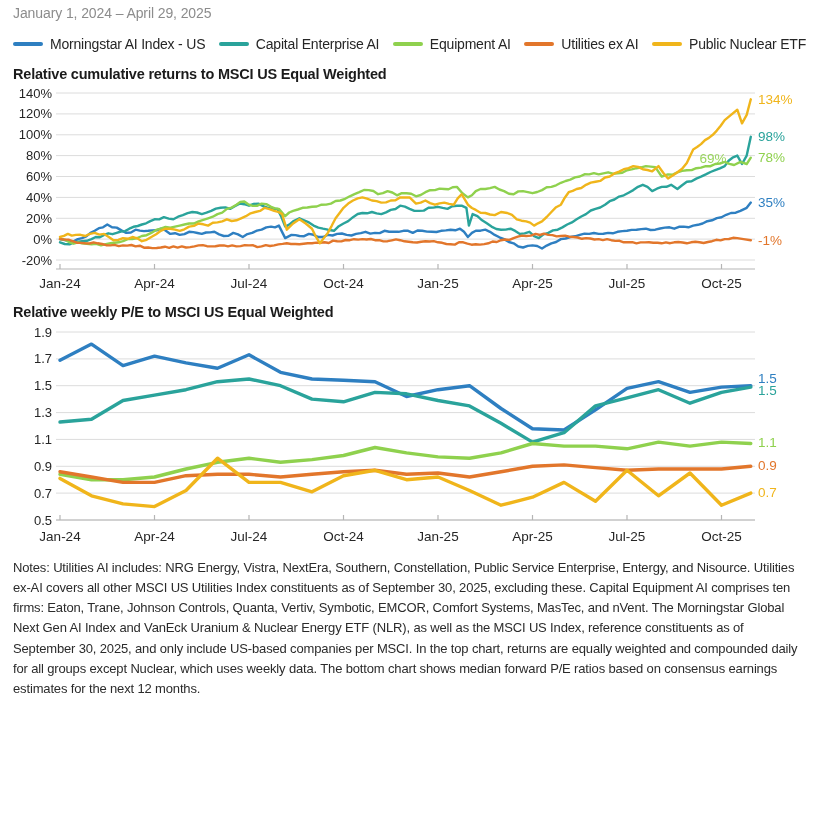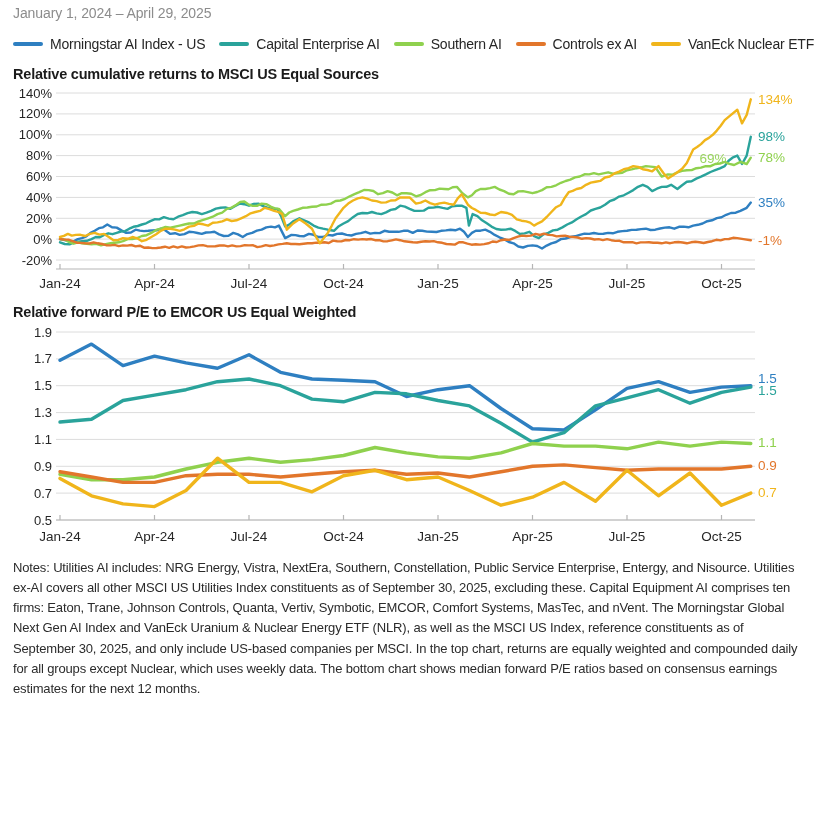--- a/index.html
+++ b/index.html
@@ -9,21 +9,21 @@
   }
   .pad{padding-left:13px;padding-right:10px;}
   .title{
     padding-top:9px;font-size:19px;font-weight:700;line-height:1.34;
     color:#1b1b1b;letter-spacing:-0.2px;max-width:760px;
   }
   .figure-label{margin-right:15px;}
   .subtitle{margin-top:5px;font-size:14px;color:#8c8c8c;letter-spacing:-0.1px;}
   .legend{
     display:flex;justify-content:space-between;align-items:center;
-    margin-top:15px;padding-left:13px;padding-right:0;
+    margin-top:15px;padding-left:13px;padding-right:8px;
   }
   .legend-item{display:flex;align-items:center;gap:7px;font-size:14px;color:#262626;letter-spacing:-0.2px;white-space:nowrap;}
   .swatch{width:30px;height:4.5px;border-radius:2.5px;flex:0 0 auto;}
   .chart-title{font-size:14.5px;font-weight:700;color:#1b1b1b;letter-spacing:-0.2px;}
   .ct1{margin-top:14px;}
   .ct2{margin-top:8px;}
   svg{display:block;}
   svg text{font-family:"Liberation Sans",sans-serif;}
   .footer{margin-top:10px;}
   .footer p{margin:0 0 5px 0;font-size:13px;line-height:1.55;color:#2b2b2b;letter-spacing:-0.15px;}
@@ -40,33 +40,33 @@
     <div class="legend-item">
       <span class="swatch" style="background: rgb(46, 127, 193);"></span>
       <span>Morningstar AI Index - US</span>
     </div>
     <div class="legend-item">
       <span class="swatch" style="background: rgb(42, 163, 155);"></span>
       <span>Capital Enterprise AI</span>
     </div>
     <div class="legend-item">
       <span class="swatch" style="background: rgb(143, 209, 78);"></span>
-      <span>Southern AI</span>
+      <span>Equipment AI</span>
     </div>
     <div class="legend-item">
       <span class="swatch" style="background: rgb(226, 118, 43);"></span>
-      <span>Controls ex AI</span>
+      <span>Utilities ex AI</span>
     </div>
     <div class="legend-item">
       <span class="swatch" style="background: rgb(240, 181, 27);"></span>
-      <span>VanEck Nuclear ETF</span>
+      <span>Public Nuclear ETF</span>
     </div>
   </div>
 
-  <div class="chart-title ct1 pad">Relative cumulative returns to MSCI US Equal Sources</div>
+  <div class="chart-title ct1 pad">Relative cumulative returns to MSCI US Equal Weighted</div>
   <svg id="svg-top" width="814" height="214" viewBox="0 0 814 214">
       <line x1="56" y1="11.0" x2="755" y2="11.0" stroke="#dcdcdc" stroke-width="1"></line>
       <text x="52" y="15.5" text-anchor="end" fill="#262626" font-size="13px">140%</text>
       <line x1="56" y1="31.9" x2="755" y2="31.9" stroke="#dcdcdc" stroke-width="1"></line>
       <text x="52" y="36.4" text-anchor="end" fill="#262626" font-size="13px">120%</text>
       <line x1="56" y1="52.8" x2="755" y2="52.8" stroke="#dcdcdc" stroke-width="1"></line>
       <text x="52" y="57.3" text-anchor="end" fill="#262626" font-size="13px">100%</text>
       <line x1="56" y1="73.6" x2="755" y2="73.6" stroke="#dcdcdc" stroke-width="1"></line>
       <text x="52" y="78.1" text-anchor="end" fill="#262626" font-size="13px">80%</text>
       <line x1="56" y1="94.5" x2="755" y2="94.5" stroke="#dcdcdc" stroke-width="1"></line>
@@ -102,21 +102,21 @@
       <polyline points="60.0,157.1 64.7,157.6 69.5,160.3 73.7,161.7 77.8,160.4 82.0,161.3 86.8,161.7 91.5,162.3 96.2,161.9 101.0,163.4 105.7,162.1 110.4,161.3 114.6,160.7 118.8,160.3 123.0,159.2 127.7,157.1 132.4,157.1 137.2,156.0 141.9,154.0 146.6,153.2 151.3,150.9 156.1,147.9 160.8,146.7 165.5,145.0 170.3,145.6 175.0,144.6 179.7,143.6 184.4,142.5 189.1,141.5 193.9,141.5 198.6,139.4 203.3,137.9 208.1,136.3 212.8,134.7 217.5,132.1 222.2,130.6 226.9,126.9 231.7,125.6 236.4,122.7 240.3,119.9 244.3,119.5 248.2,122.3 252.1,123.7 256.9,123.9 261.6,121.6 266.3,122.1 271.1,124.8 275.0,126.4 278.9,126.9 285.2,134.2 289.2,130.5 293.1,128.9 297.8,127.5 302.6,125.8 307.3,125.5 312.0,124.8 316.7,124.5 321.5,122.7 326.2,122.6 330.9,121.6 335.6,119.0 340.4,118.5 345.1,116.8 349.8,114.3 354.5,112.2 359.3,110.2 364.0,108.0 368.7,108.1 373.4,109.0 378.1,112.2 382.9,111.1 387.6,109.1 392.3,110.5 397.0,113.3 401.8,111.1 406.5,111.2 411.2,111.7 416.0,114.3 420.7,113.0 425.4,110.2 430.1,108.2 434.9,108.1 439.6,106.6 444.3,107.0 448.5,107.3 452.7,105.2 456.9,104.9 462.4,111.2 467.9,115.4 471.9,113.3 475.8,109.1 480.5,107.0 485.3,107.0 490.0,106.1 494.7,104.9 499.4,107.5 504.1,109.1 508.9,111.8 513.6,112.2 518.3,109.4 523.0,109.1 527.8,110.1 532.5,111.2 537.2,110.0 542.0,108.1 546.7,105.3 551.4,104.9 556.1,103.3 560.9,100.8 565.6,99.0 570.3,97.6 575.0,95.4 579.8,94.5 584.5,92.3 589.2,92.4 593.9,91.2 598.7,92.4 603.4,91.4 608.1,90.3 612.8,91.7 617.5,91.4 622.3,90.8 627.0,88.2 631.7,87.4 636.5,86.2 641.2,85.3 645.9,84.1 650.6,84.6 655.3,85.1 661.7,94.5 668.0,92.4 672.7,92.6 677.4,90.3 682.1,88.9 686.8,88.2 691.6,88.1 696.3,86.2 701.0,85.6 705.8,84.1 710.5,84.2 715.2,82.0 719.9,81.5 724.7,79.9 729.4,81.8 734.1,83.0 740.4,79.9 746.7,82.0 750.8,75.7" fill="none" stroke="#8fd14e" stroke-width="2.4" stroke-linejoin="round" stroke-linecap="round"></polyline>
       <polyline points="60.0,157.1 64.2,157.5 68.4,157.6 72.6,159.2 76.8,160.7 81.0,160.9 85.2,161.3 89.4,161.5 93.6,160.4 97.8,161.3 102.0,162.0 106.2,163.2 110.4,163.4 114.6,162.9 118.8,164.1 123.0,163.4 127.2,163.6 131.4,163.0 135.6,164.4 139.8,163.7 144.0,165.7 148.2,165.5 152.4,166.1 156.6,166.0 160.8,165.5 165.0,164.7 169.2,165.8 173.4,164.4 177.6,165.6 181.8,164.4 186.0,165.5 190.2,165.1 194.4,164.4 198.6,163.4 202.8,163.2 207.0,164.2 211.2,164.4 215.4,164.3 219.6,163.5 223.8,163.4 228.0,164.3 232.2,163.4 236.4,164.4 240.6,164.1 244.8,163.1 249.0,163.4 253.2,163.3 257.4,165.1 261.6,164.4 265.8,163.1 270.0,164.0 274.2,163.4 278.4,162.4 282.6,161.9 286.8,161.3 291.0,162.0 295.2,162.0 299.4,162.3 303.6,161.8 307.8,161.3 312.0,161.3 316.2,160.6 320.4,160.7 324.6,160.3 328.8,161.0 333.0,158.6 337.2,159.2 341.4,159.4 345.6,158.0 349.8,158.2 354.0,157.2 358.2,157.6 362.4,157.1 366.6,157.5 370.8,157.0 375.0,158.2 379.2,158.2 383.4,159.4 387.6,159.2 391.8,158.3 396.0,157.4 400.2,158.2 404.4,159.3 408.6,159.7 412.8,160.3 417.0,160.5 421.2,159.7 425.4,159.2 429.6,159.5 433.8,159.1 438.0,160.3 442.2,160.8 446.4,162.0 450.6,162.3 454.8,162.6 459.0,160.3 463.2,160.3 467.4,161.6 471.6,162.7 475.8,162.3 480.0,162.6 484.2,162.1 488.4,161.3 492.6,159.5 496.8,160.0 501.0,158.2 505.2,157.5 509.4,157.9 513.6,156.1 517.8,154.7 522.0,153.6 526.2,154.0 530.9,153.6 535.6,151.9 539.9,153.0 544.0,151.6 548.3,152.9 552.5,153.1 556.6,154.4 560.9,154.0 565.1,153.7 569.3,154.7 573.5,155.0 577.6,155.5 581.9,156.8 586.0,156.1 590.3,156.5 594.5,157.5 598.7,157.1 602.9,158.1 607.1,157.2 611.3,158.2 615.4,158.9 619.6,158.8 623.8,160.3 628.0,160.3 632.3,160.1 636.5,161.3 640.6,160.4 644.9,160.4 649.0,160.3 653.3,160.7 657.5,160.8 661.7,161.3 665.9,160.4 670.1,161.2 674.3,160.3 678.4,160.0 682.6,160.5 686.8,161.3 691.0,160.3 695.3,159.8 699.5,160.3 703.6,161.0 707.9,160.0 712.0,159.2 716.3,157.8 720.5,158.4 724.7,157.1 728.9,157.0 733.1,155.8 737.3,156.1 743.5,157.1 750.8,158.2" fill="none" stroke="#e2762b" stroke-width="2.4" stroke-linejoin="round" stroke-linecap="round"></polyline>
       <polyline points="60.0,155.0 63.9,153.9 67.9,151.9 71.8,153.6 75.8,152.9 80.5,152.8 85.2,154.0 89.9,151.9 94.7,150.9 99.4,152.6 104.1,151.9 108.8,154.9 113.5,158.2 118.3,157.9 123.0,156.1 127.7,156.8 132.4,155.0 137.2,156.3 141.9,159.2 146.6,157.8 151.3,155.0 156.1,152.3 160.8,148.8 165.5,146.6 170.3,146.7 175.0,147.6 179.7,148.8 184.4,147.3 189.1,144.6 193.9,143.9 198.6,141.5 203.3,142.3 208.1,143.6 212.8,140.8 217.5,140.4 222.2,139.3 226.9,137.3 231.7,139.0 236.4,138.3 241.1,136.3 245.9,134.2 250.6,131.3 255.3,130.0 260.0,128.9 264.8,125.8 269.5,127.1 274.2,128.9 278.1,129.8 282.1,132.1 286.8,147.7 293.1,141.5 299.4,137.3 305.7,141.5 312.0,146.7 315.9,154.7 319.9,161.3 323.8,156.1 327.8,150.9 331.7,143.8 335.6,136.3 339.6,131.0 343.5,125.8 348.2,121.6 353.0,118.5 357.7,116.4 362.4,115.4 367.1,116.7 371.9,118.5 376.6,119.1 381.3,120.6 386.0,120.4 390.8,118.5 395.5,118.2 400.2,115.4 404.9,115.5 409.6,115.4 416.0,121.6 420.7,120.6 425.4,118.5 430.1,121.1 434.9,122.7 439.6,121.4 444.3,120.6 449.0,121.9 453.8,122.7 457.7,116.4 461.6,112.2 467.9,122.7 471.9,126.0 475.8,127.9 480.5,130.8 485.3,131.0 490.0,132.5 494.7,133.1 501.0,130.0 507.3,131.0 512.0,132.9 516.8,137.3 521.5,138.7 526.2,139.4 530.1,140.6 534.1,143.6 538.0,141.3 542.0,139.4 546.7,135.0 551.4,130.0 556.1,125.2 560.9,122.7 564.8,115.7 568.7,110.2 572.7,108.9 576.6,107.0 581.3,106.0 586.0,102.8 590.8,100.6 595.5,99.7 600.2,98.9 605.0,95.5 609.7,94.5 614.4,91.4 619.1,89.6 623.8,87.2 628.6,86.1 633.3,84.1 638.0,84.9 642.8,87.2 647.5,88.0 652.2,89.3 658.5,84.1 663.2,90.7 668.0,96.6 672.7,93.6 677.4,90.3 682.1,86.8 686.8,80.9 693.2,67.4 697.1,65.0 701.0,62.1 705.0,58.1 708.9,55.9 712.8,52.8 716.8,48.6 720.7,43.7 724.7,38.1 731.0,32.9 737.3,27.7 742.0,41.3 746.7,32.9 750.8,17.3" fill="none" stroke="#f0b51b" stroke-width="2.4" stroke-linejoin="round" stroke-linecap="round"></polyline>
       <text x="758" y="125.1" fill="#2e7fc1" font-size="13.5px" font-weight="500">35%</text>
       <text x="758" y="59.3" fill="#2aa39b" font-size="13.5px" font-weight="500">98%</text>
       <text x="758" y="80.2" fill="#8fd14e" font-size="13.5px" font-weight="500">78%</text>
       <text x="758" y="162.7" fill="#e2762b" font-size="13.5px" font-weight="500">-1%</text>
       <text x="758" y="21.8" fill="#f0b51b" font-size="13.5px" font-weight="500">134%</text>
     </svg>
 
-  <div class="chart-title ct2 pad">Relative forward P/E to EMCOR US Equal Weighted</div>
+  <div class="chart-title ct2 pad">Relative weekly P/E to MSCI US Equal Weighted</div>
   <svg id="svg-bot" width="814" height="228" viewBox="0 0 814 228">
       <line x1="56" y1="12.0" x2="755" y2="12.0" stroke="#dcdcdc" stroke-width="1"></line>
       <text x="52" y="16.5" text-anchor="end" fill="#262626" font-size="13px">1.9</text>
       <line x1="56" y1="38.9" x2="755" y2="38.9" stroke="#dcdcdc" stroke-width="1"></line>
       <text x="52" y="43.4" text-anchor="end" fill="#262626" font-size="13px">1.7</text>
       <line x1="56" y1="65.7" x2="755" y2="65.7" stroke="#dcdcdc" stroke-width="1"></line>
       <text x="52" y="70.2" text-anchor="end" fill="#262626" font-size="13px">1.5</text>
       <line x1="56" y1="92.6" x2="755" y2="92.6" stroke="#dcdcdc" stroke-width="1"></line>
       <text x="52" y="97.1" text-anchor="end" fill="#262626" font-size="13px">1.3</text>
       <line x1="56" y1="119.4" x2="755" y2="119.4" stroke="#dcdcdc" stroke-width="1"></line>

